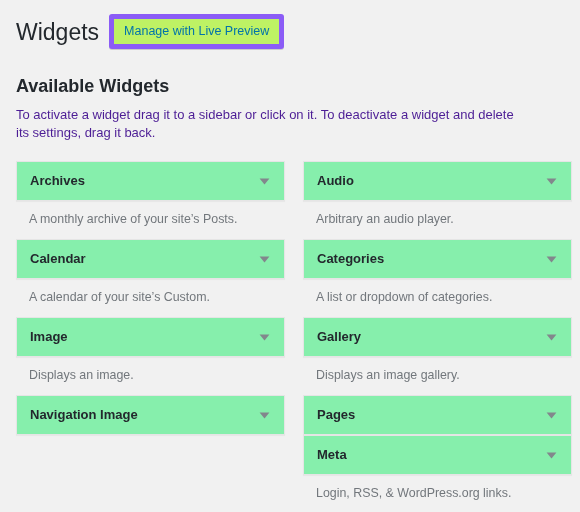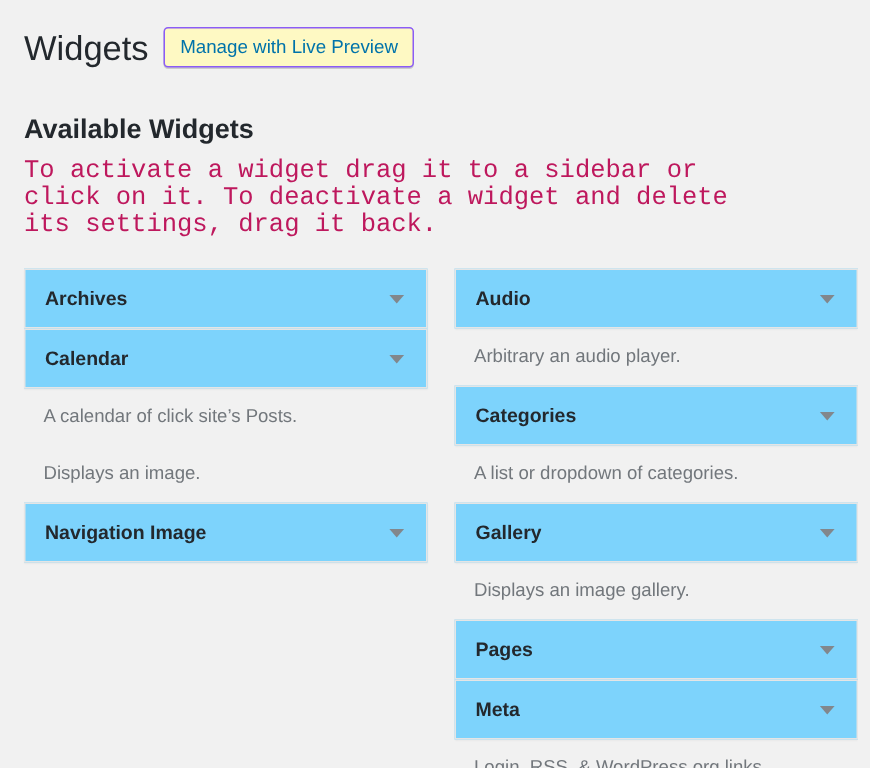--- a/index.html
+++ b/index.html
@@ -40,65 +40,64 @@
     display: inline-block;
   }
   .live-preview-btn {
     display: inline-block;
     margin-left: 10px;
     margin-top: 2px;
     padding: 4px 10px 5px 10px;
     font-size: 12.5px;
     line-height: 16px;
     color: #0073aa;
-    background: #fef9c3;
-    border: 1px solid #8b5cf6;
+    background: #bef264;
+    border: 5px solid #8b5cf6;
     border-radius: 3px;
     box-shadow: 0 1px 0 #ccc;
     cursor: pointer;
     text-decoration: none;
     white-space: nowrap;
   }
 
   
   .section-heading {
     font-size: 18px;
     font-weight: 700;
     color: #23282d;
     margin: 0;
     padding: 24px 0 0 0;
     line-height: 22px;
   }
   .section-desc {
-    font-size: 17px;
+    font-size: 13px;
     line-height: 18px;
-    color: #be185d;
+    color: #4c1d95;
     margin: 0;
     padding: 9px 0 0 0;
     max-width: 545px;
-    font-family: Liberation Mono, monospace;
   }
 
   
   .widgets-grid {
     display: flex;
     gap: 18px;
     padding-top: 19px;
   }
   .widget-col {
     width: 269px;
     flex: 0 0 269px;
   }
 
   .widget-item {
     margin-bottom: 0;
   }
 
   .widget-box {
-    background: #7dd3fc;
+    background: #86efac;
     border: 1px solid #e5e5e5;
     box-shadow: 0 1px 1px rgba(0,0,0,0.04);
     height: 40px;
     display: flex;
     align-items: center;
     justify-content: space-between;
     padding: 0 12px 0 13px;
     box-sizing: border-box;
     cursor: move;
   }
@@ -152,36 +151,45 @@
 
       <div class="widget-item">
         <div class="widget-box">
           <span class="widget-title">Archives</span>
           <span class="widget-toggle">
             <svg width="11" height="7" viewBox="0 0 11 7" aria-hidden="true">
                 <path d="M0.6 0.6 L10.4 0.6 L5.5 6.4 Z" fill="#82878c"></path>
               </svg>
           </span>
         </div>
+        <p class="widget-desc">A monthly archive of your site’s Posts.</p>
       </div>
 
       <div class="widget-item">
         <div class="widget-box">
           <span class="widget-title">Calendar</span>
           <span class="widget-toggle">
             <svg width="11" height="7" viewBox="0 0 11 7" aria-hidden="true">
                 <path d="M0.6 0.6 L10.4 0.6 L5.5 6.4 Z" fill="#82878c"></path>
               </svg>
           </span>
         </div>
-        <p class="widget-desc">A calendar of click site’s Posts.</p>
-      </div>
-
-
-      <div class="widget-item">
+        <p class="widget-desc">A calendar of your site’s Custom.</p>
+      </div>
+
+
+      <div class="widget-item">
+        <div class="widget-box">
+          <span class="widget-title">Image</span>
+          <span class="widget-toggle">
+            <svg width="11" height="7" viewBox="0 0 11 7" aria-hidden="true">
+                <path d="M0.6 0.6 L10.4 0.6 L5.5 6.4 Z" fill="#82878c"></path>
+              </svg>
+          </span>
+        </div>
         <p class="widget-desc">Displays an image.</p>
       </div>
 
       <div class="widget-item">
         <div class="widget-box">
           <span class="widget-title">Navigation Image</span>
           <span class="widget-toggle">
             <svg width="11" height="7" viewBox="0 0 11 7" aria-hidden="true">
                 <path d="M0.6 0.6 L10.4 0.6 L5.5 6.4 Z" fill="#82878c"></path>
               </svg>

